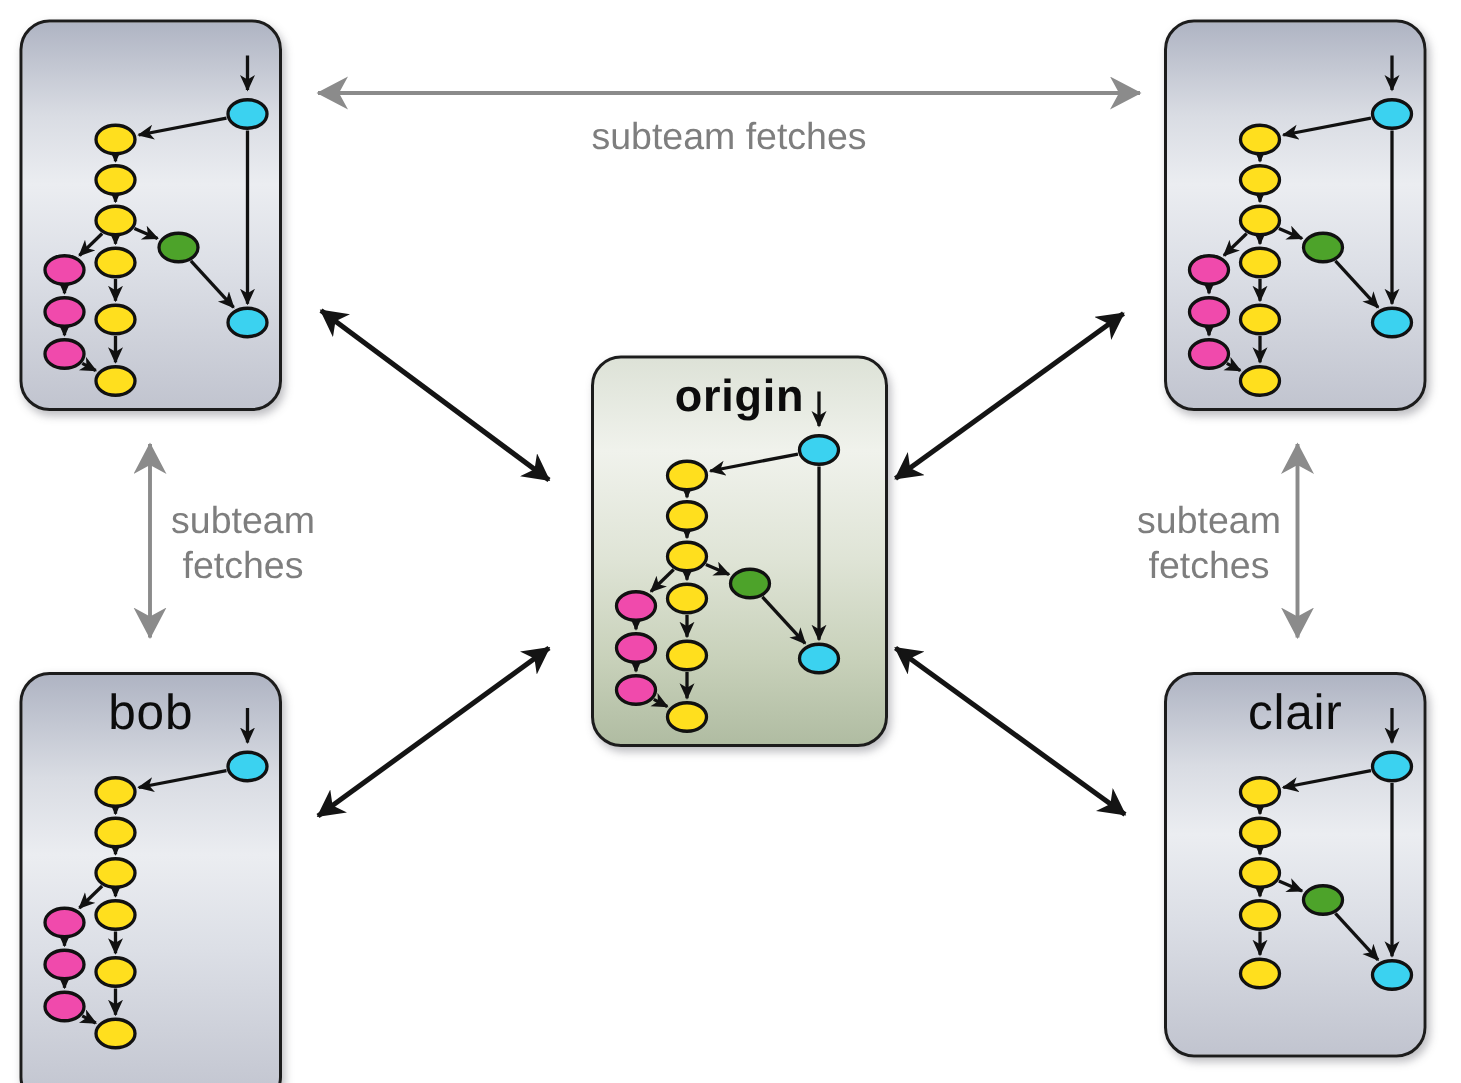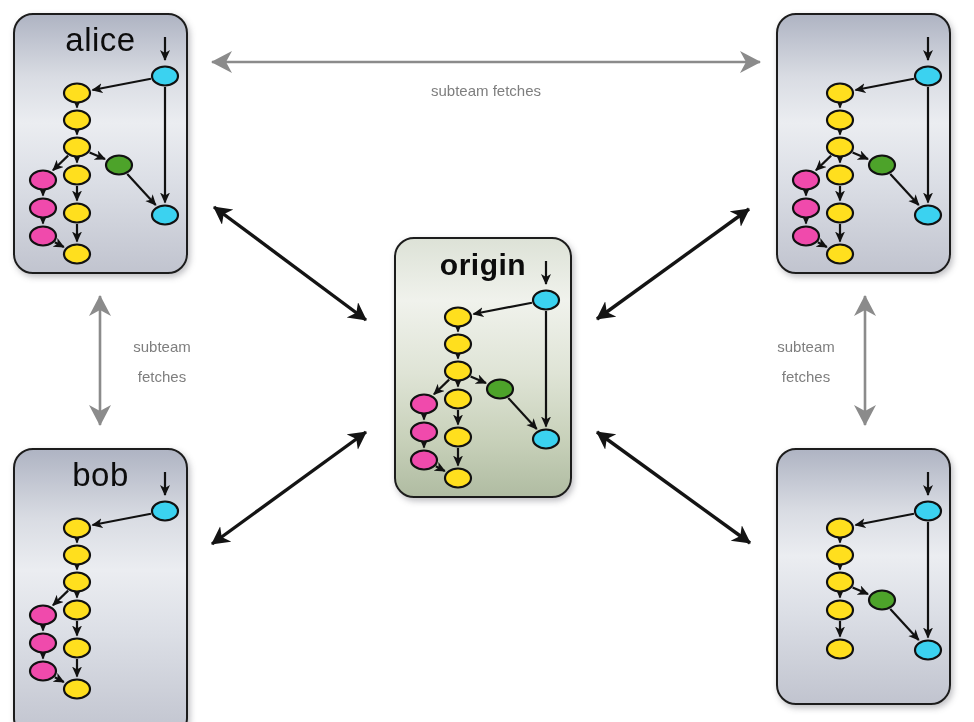--- a/index.html
+++ b/index.html
@@ -9,21 +9,21 @@
   #connectors{position:absolute;left:0;top:0;width:974px;height:722px;pointer-events:none;}
   .panel{position:absolute;box-sizing:border-box;border:2.5px solid #1c1c1c;border-radius:20px;
          box-shadow:2px 3px 6px rgba(70,70,80,0.35);}
   .panel.gray{background:linear-gradient(180deg,#afb4c3 0%,#d9dce3 24%,#ebedf1 42%,#dcdfe6 64%,#c1c4cf 100%);}
   .panel.green{background:linear-gradient(180deg,#dde2d7 0%,#f0f2ec 24%,#dfe4d6 52%,#c8d1ba 78%,#b0bca2 100%);}
   .panel-title{position:absolute;top:6px;left:0;right:0;text-align:center;
                font-size:33px;color:#0c0c0c;letter-spacing:0.5px;}
   .panel.bold-title .panel-title{font-weight:bold;font-size:30px;top:9px;}
   .graph{position:absolute;left:0;top:0;}
   .fetch-label{position:absolute;transform:translate(-50%,-50%);color:#7e7e7e;
-               font-size:15px;line-height:30px;text-align:center;white-space:pre-line;}
+               font-size:25px;line-height:30px;text-align:center;white-space:pre-line;}
 </style>
 </head>
 <body>
 
 <div id="diagram">
 
   <svg id="connectors">
       <defs>
 <marker id="mgray" markerUnits="userSpaceOnUse" markerWidth="26" markerHeight="24" refX="20" refY="11" orient="auto-start-reverse">
           <path d="M0,0 L21,11 L0,22 L6,11 Z" fill="#8b8b8b"></path>
@@ -35,21 +35,20 @@
       <line x1="212" y1="62" x2="760" y2="62" stroke="#8b8b8b" stroke-width="2.6" marker-start="url(#mgray)" marker-end="url(#mgray)"></line>
       <line x1="100" y1="296" x2="100" y2="425" stroke="#8b8b8b" stroke-width="2.6" marker-start="url(#mgray)" marker-end="url(#mgray)"></line>
       <line x1="865" y1="296" x2="865" y2="425" stroke="#8b8b8b" stroke-width="2.6" marker-start="url(#mgray)" marker-end="url(#mgray)"></line>
       <line x1="214" y1="207" x2="366" y2="320" stroke="#141414" stroke-width="3.4" marker-start="url(#mblack)" marker-end="url(#mblack)"></line>
       <line x1="212" y1="544" x2="366" y2="432" stroke="#141414" stroke-width="3.4" marker-start="url(#mblack)" marker-end="url(#mblack)"></line>
       <line x1="749" y1="209" x2="597" y2="319" stroke="#141414" stroke-width="3.4" marker-start="url(#mblack)" marker-end="url(#mblack)"></line>
       <line x1="750" y1="543" x2="597" y2="432" stroke="#141414" stroke-width="3.4" marker-start="url(#mblack)" marker-end="url(#mblack)"></line>
     </svg>
 
   <div class="panel gray" style="left: 13px; top: 13px; width: 175px; height: 261px;">
-    <div class="panel-title">alice</div>
   <svg width="170" height="256" class="graph">
         <defs>
           <marker id="ah0" markerUnits="userSpaceOnUse" markerWidth="12" markerHeight="11" refX="10" refY="5" orient="auto">
             <path d="M0,0 L11,5 L0,10 L3,5 Z" fill="#111111"></path>
           </marker>
         </defs>
         <line x1="135.95896850528896" y1="63.712471993296454" x2="77.51380189697565" y2="75.0030155426297" stroke="#111111" stroke-width="2.2" marker-end="url(#ah0)"></line>
         <line x1="150" y1="72" x2="150" y2="187.5" stroke="#111111" stroke-width="2.2" marker-end="url(#ah0)"></line>
         <line x1="62" y1="89" x2="62" y2="92.5" stroke="#111111" stroke-width="2.2" marker-end="url(#ah0)"></line>
         <line x1="62" y1="116" x2="62" y2="119.5" stroke="#111111" stroke-width="2.2" marker-end="url(#ah0)"></line>
@@ -105,21 +104,21 @@
         <ellipse cx="104" cy="150" rx="13" ry="9.5" fill="#4da32a" stroke="#111111" stroke-width="2.2"></ellipse>
         <ellipse cx="62" cy="160" rx="13" ry="9.5" fill="#ffdf1e" stroke="#111111" stroke-width="2.2"></ellipse>
         <ellipse cx="28" cy="165" rx="13" ry="9.5" fill="#f04aac" stroke="#111111" stroke-width="2.2"></ellipse>
         <ellipse cx="28" cy="193" rx="13" ry="9.5" fill="#f04aac" stroke="#111111" stroke-width="2.2"></ellipse>
         <ellipse cx="62" cy="198" rx="13" ry="9.5" fill="#ffdf1e" stroke="#111111" stroke-width="2.2"></ellipse>
         <ellipse cx="28" cy="221" rx="13" ry="9.5" fill="#f04aac" stroke="#111111" stroke-width="2.2"></ellipse>
         <ellipse cx="62" cy="239" rx="13" ry="9.5" fill="#ffdf1e" stroke="#111111" stroke-width="2.2"></ellipse>
         <ellipse cx="150" cy="200" rx="13" ry="9.5" fill="#3bd2f0" stroke="#111111" stroke-width="2.2"></ellipse>
       </svg>
     </div>
-  <div class="panel green bold-title" style="left: 394px; top: 237px; width: 178px; height: 261px;">
+  <div class="panel green bold-title" style="left: 394px; top: 237px; width: 198px; height: 261px;">
     <div class="panel-title">origin</div>
   <svg width="173" height="256" class="graph">
         <defs>
           <marker id="ah2" markerUnits="userSpaceOnUse" markerWidth="12" markerHeight="11" refX="10" refY="5" orient="auto">
             <path d="M0,0 L11,5 L0,10 L3,5 Z" fill="#111111"></path>
           </marker>
         </defs>
         <line x1="135.95896850528896" y1="63.712471993296454" x2="77.51380189697565" y2="75.0030155426297" stroke="#111111" stroke-width="2.2" marker-end="url(#ah2)"></line>
         <line x1="150" y1="72" x2="150" y2="187.5" stroke="#111111" stroke-width="2.2" marker-end="url(#ah2)"></line>
         <line x1="62" y1="89" x2="62" y2="92.5" stroke="#111111" stroke-width="2.2" marker-end="url(#ah2)"></line>
@@ -173,20 +172,21 @@
         <ellipse cx="62" cy="132" rx="13" ry="9.5" fill="#ffdf1e" stroke="#111111" stroke-width="2.2"></ellipse>
         <ellipse cx="28" cy="165" rx="13" ry="9.5" fill="#f04aac" stroke="#111111" stroke-width="2.2"></ellipse>
         <ellipse cx="62" cy="160" rx="13" ry="9.5" fill="#ffdf1e" stroke="#111111" stroke-width="2.2"></ellipse>
         <ellipse cx="28" cy="193" rx="13" ry="9.5" fill="#f04aac" stroke="#111111" stroke-width="2.2"></ellipse>
         <ellipse cx="62" cy="198" rx="13" ry="9.5" fill="#ffdf1e" stroke="#111111" stroke-width="2.2"></ellipse>
         <ellipse cx="28" cy="221" rx="13" ry="9.5" fill="#f04aac" stroke="#111111" stroke-width="2.2"></ellipse>
         <ellipse cx="62" cy="239" rx="13" ry="9.5" fill="#ffdf1e" stroke="#111111" stroke-width="2.2"></ellipse>
       </svg>
     </div>
   <div class="panel gray" style="left: 776px; top: 448px; width: 175px; height: 257px;">
+    <div class="panel-title">clair</div>
   <svg width="170" height="252" class="graph">
         <defs>
           <marker id="ah4" markerUnits="userSpaceOnUse" markerWidth="12" markerHeight="11" refX="10" refY="5" orient="auto">
             <path d="M0,0 L11,5 L0,10 L3,5 Z" fill="#111111"></path>
           </marker>
         </defs>
         <line x1="135.95896850528896" y1="63.712471993296454" x2="77.51380189697565" y2="75.0030155426297" stroke="#111111" stroke-width="2.2" marker-end="url(#ah4)"></line>
         <line x1="150" y1="72" x2="150" y2="187.5" stroke="#111111" stroke-width="2.2" marker-end="url(#ah4)"></line>
         <line x1="62" y1="89" x2="62" y2="92.5" stroke="#111111" stroke-width="2.2" marker-end="url(#ah4)"></line>
         <line x1="62" y1="116" x2="62" y2="119.5" stroke="#111111" stroke-width="2.2" marker-end="url(#ah4)"></line>

